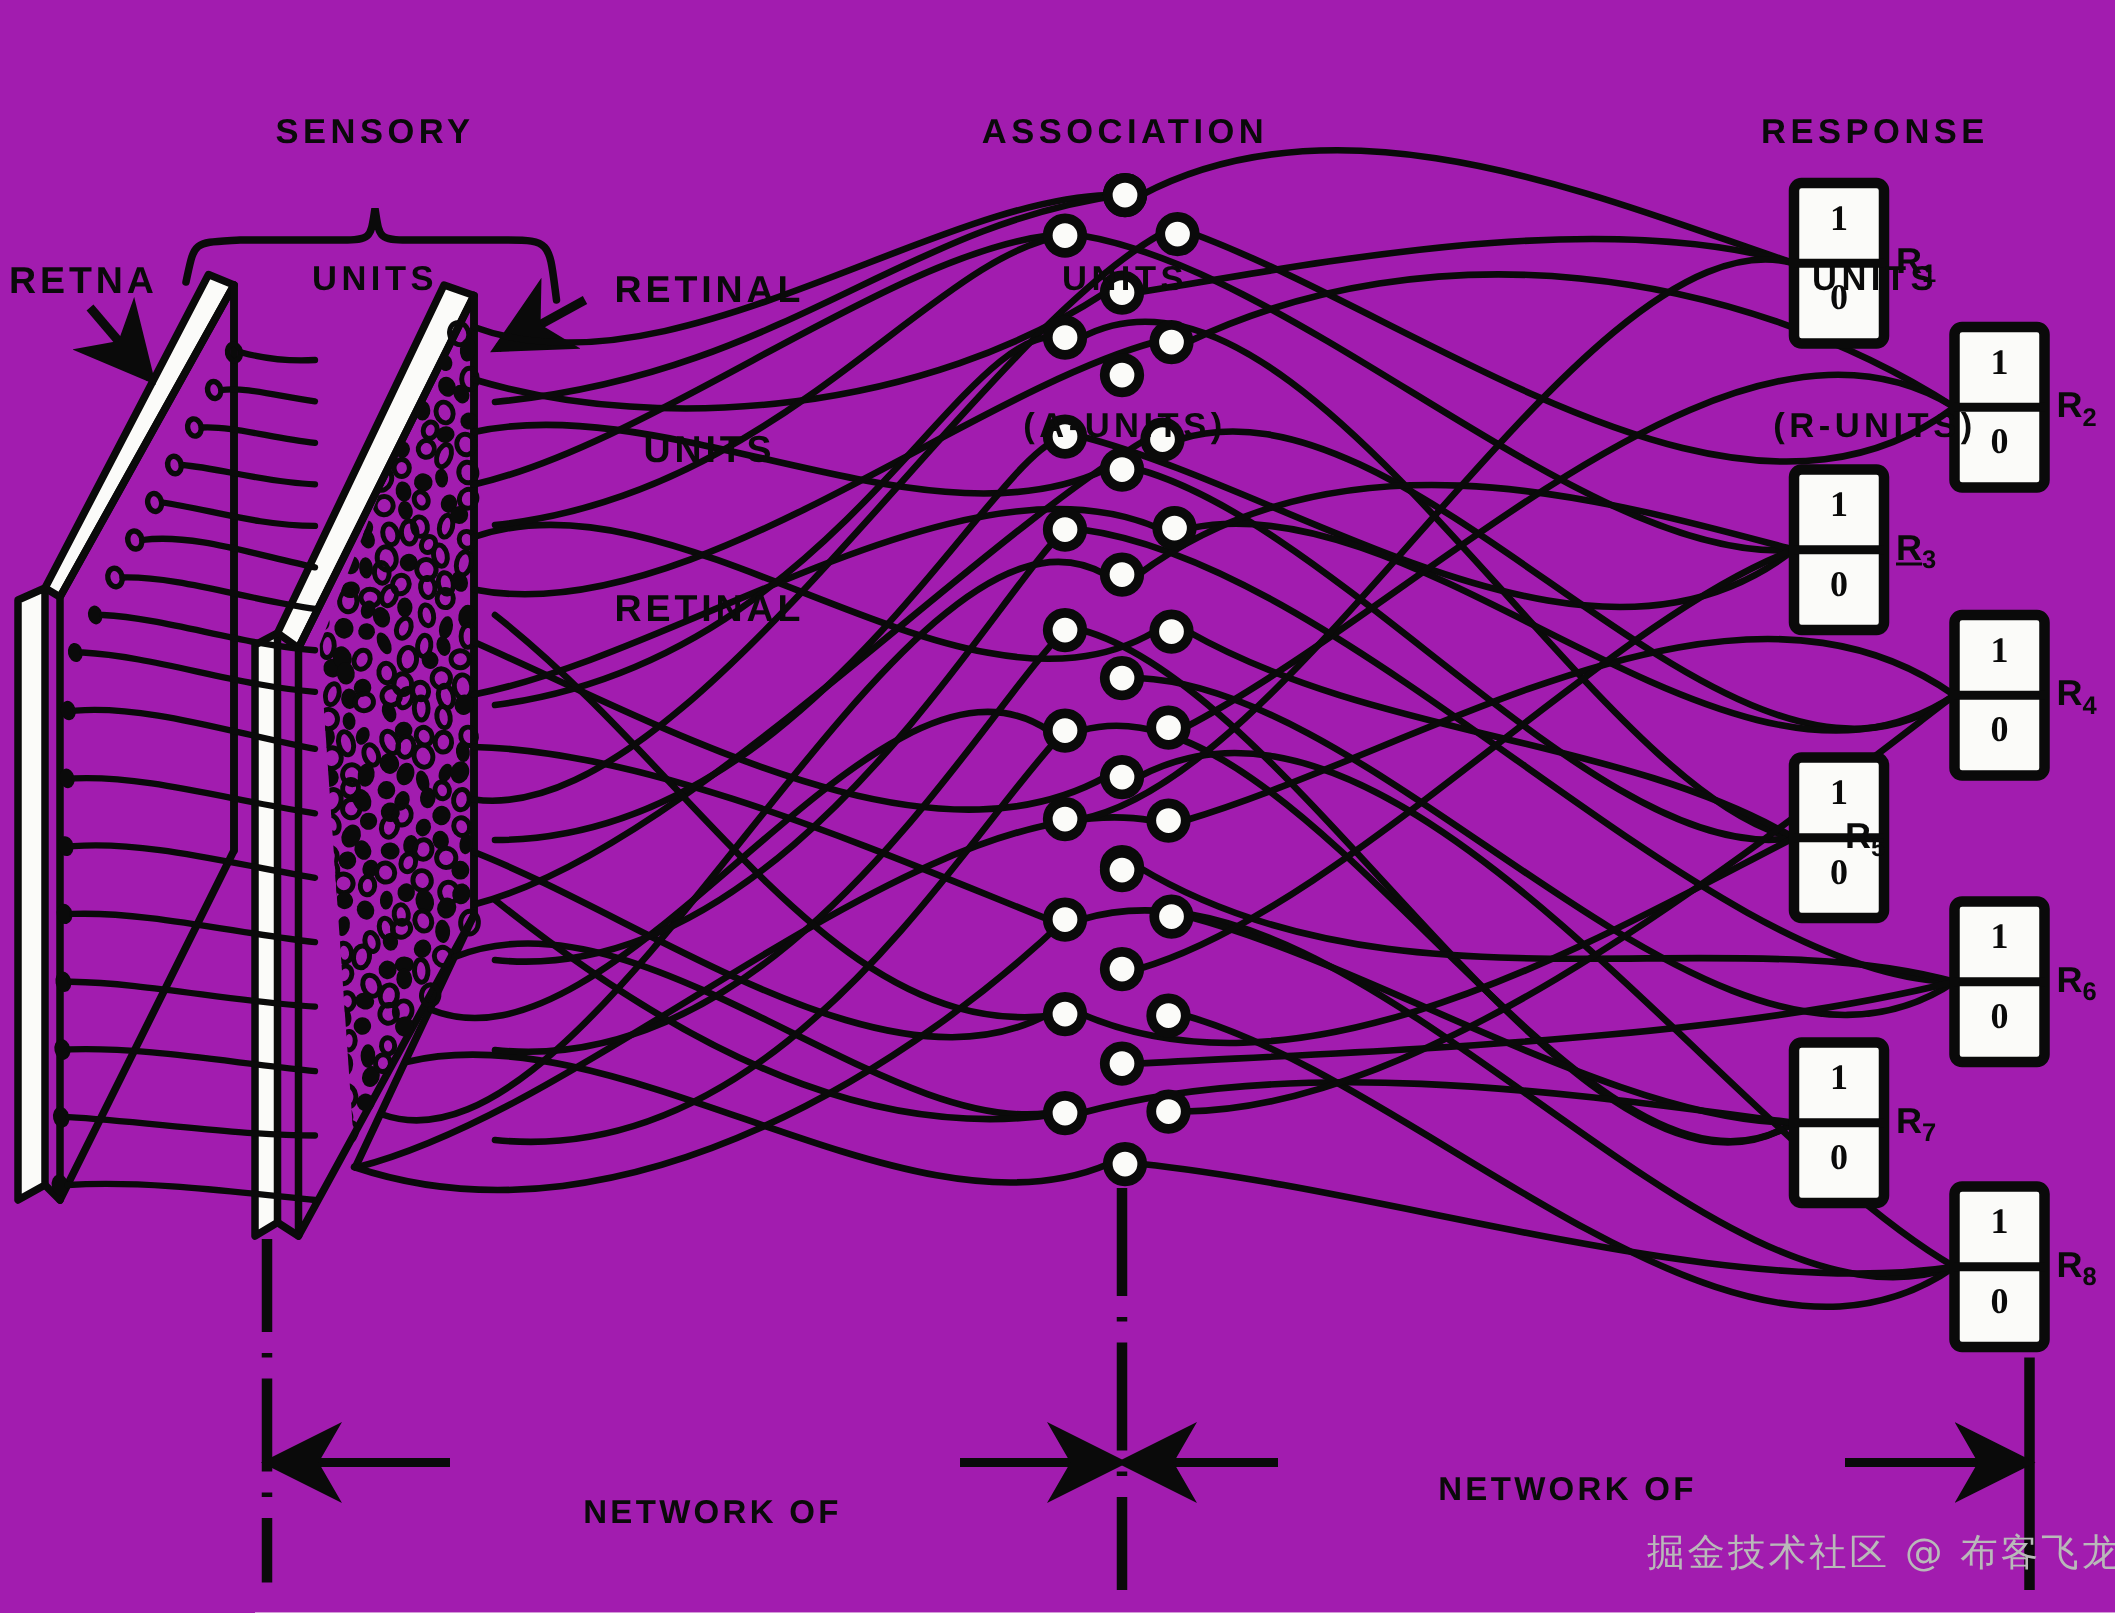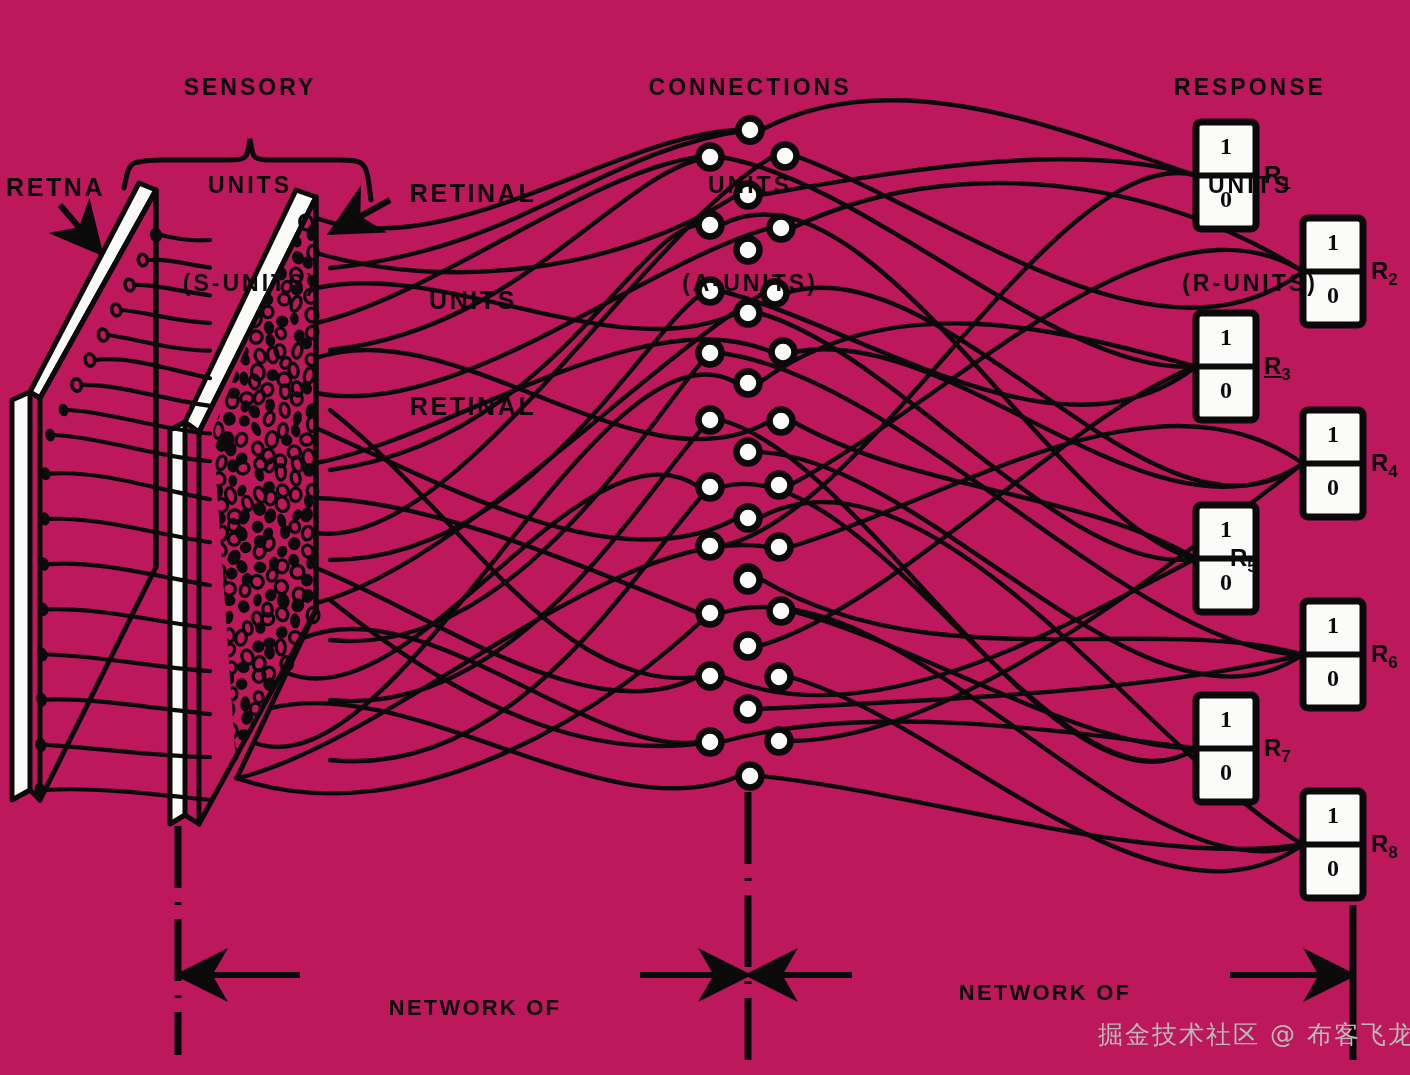--- a/index.html
+++ b/index.html
@@ -1,21 +1,21 @@
 <!DOCTYPE html>
 <html><head>
 <meta charset="utf-8">
 <title>Perceptron Organization Diagram</title>
 <style>
   html,body{margin:0;padding:0;background:#fbfbf9;}
   body{font-family:"Liberation Sans", sans-serif;}
   #stage{
     position:relative;
     width:1410px;height:1075px;
-    background:#be185d;
+    background:#a21caf;
     overflow:hidden;
   }
   svg#art{position:absolute;left:0;top:0;width:1410px;height:1075px;}
   .lbl{
     position:absolute;
     font-family:"Liberation Sans", sans-serif;
     font-weight:700;
     color:#0a0a0a;
     letter-spacing:2.2px;
     white-space:pre;
@@ -503,25 +503,24 @@
       <path d="M180,975 L300,975" marker-start="url(#ahL)"></path>
       <path d="M640,975 L746,975" marker-end="url(#ah)"></path>
       <path d="M852,975 L750,975" marker-end="url(#ah)"></path>
       <path d="M1230,975 L1351,975" marker-end="url(#ah)"></path>
     </g>
   </svg>
 
   <div class="lbl hdr" style="left:140px;top:6px;width:220px;">
     <div>SENSORY</div>
     <div>UNITS</div>
-    <div>(S-UNITS)</div>
   </div>
 
   <div class="lbl hdr" style="left:620px;top:6px;width:260px;">
-    <div>CONNECTIONS</div>
+    <div>ASSOCIATION</div>
     <div>UNITS</div>
     <div>(A-UNITS)</div>
   </div>
 
   <div class="lbl hdr" style="left:1130px;top:6px;width:240px;">
     <div>RESPONSE</div>
     <div>UNITS</div>
     <div>(R-UNITS)</div>
   </div>
 

